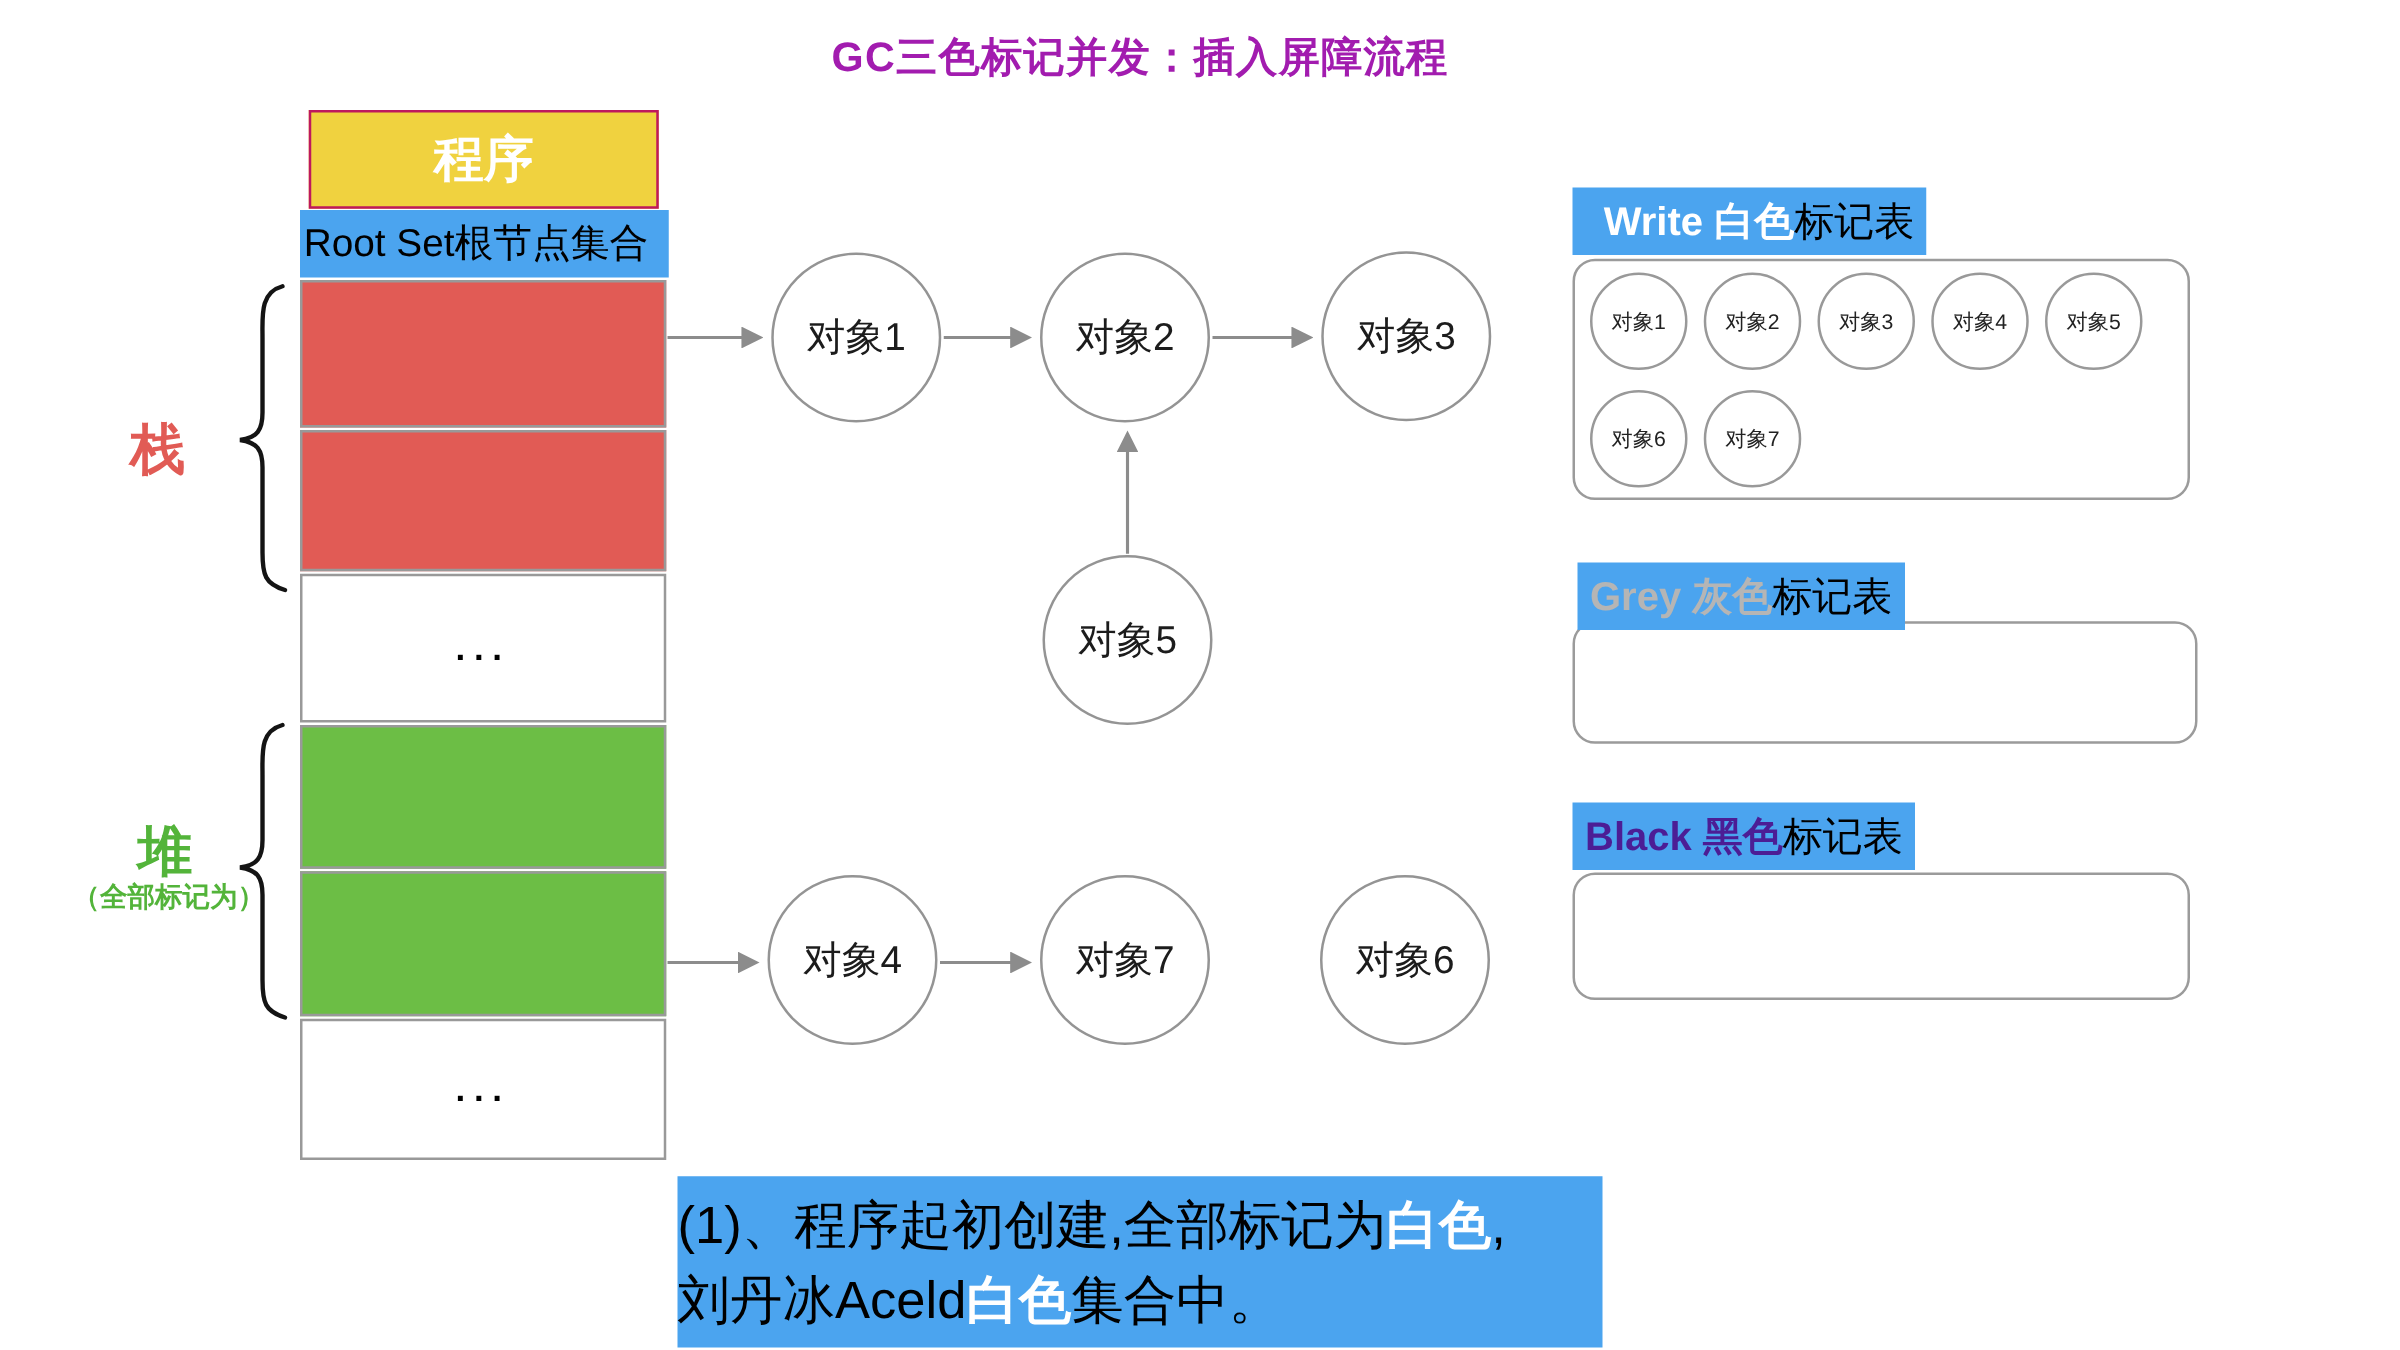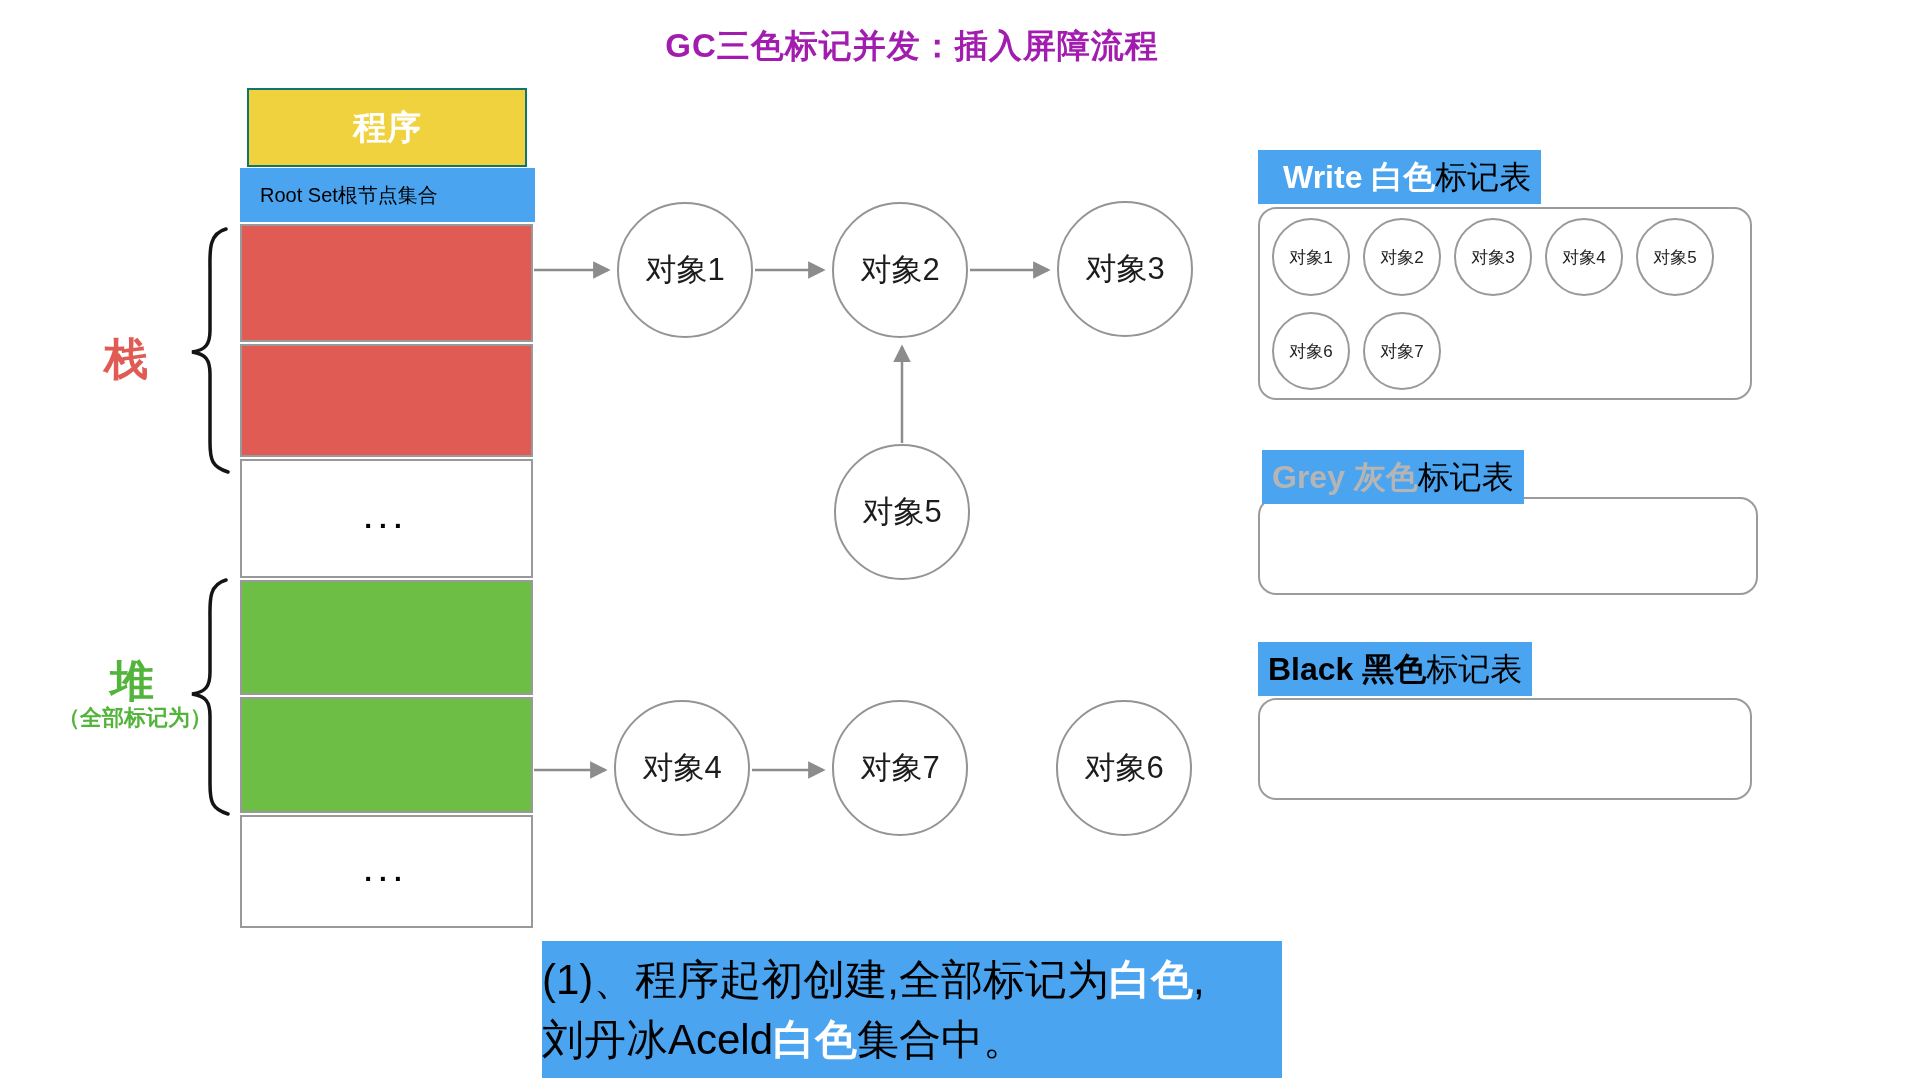--- a/index.html
+++ b/index.html
@@ -7,26 +7,26 @@
     position:relative;width:1920px;height:1080px;background:#fff;overflow:hidden;
     font-family:"Liberation Sans","DejaVu Sans",sans-serif;color:#111;
   }
   .abs{position:absolute;}
   
   #title{left:496px;top:24px;width:832px;text-align:center;
     font-size:33px;font-weight:bold;color:#a21caf;letter-spacing:1px;}
   
   .mem-block{left:240px;width:293px;box-sizing:border-box;border:2px solid #999;}
   #program-box{left:247px;top:88px;width:280px;height:79px;box-sizing:border-box;
-    background:var(--yellow,#F0D23F);border:2px solid #0f766e;
+    background:var(--yellow,#F0D23F);border:2px solid #be185d;
     display:flex;align-items:center;justify-content:center;
-    color:#fff;font-size:34px;font-weight:bold;}
+    color:#fff;font-size:40px;font-weight:bold;}
   #rootset-band{left:240px;top:168px;width:295px;height:54px;
     background:var(--blue,#4BA4EF);display:flex;align-items:center;
-    font-size:20px;color:#000;padding-left:20px;box-sizing:border-box;white-space:nowrap;}
+    font-size:31px;color:#000;padding-left:3px;box-sizing:border-box;white-space:nowrap;}
   .red-block{background:var(--red,#E15B55);}
   .green-block{background:var(--green,#6CBE45);}
   .white-block{background:#fff;display:flex;align-items:center;justify-content:center;
     font-size:28px;font-weight:bold;letter-spacing:7px;color:#000;}
   #stack-block-1{top:224px;height:118px;}
   #stack-block-2{top:344px;height:113px;}
   #gap-block-1{top:459px;height:119px;}
   #heap-block-1{top:580px;height:115px;}
   #heap-block-2{top:697px;height:116px;}
   #gap-block-2{top:815px;height:113px;}
@@ -53,21 +53,21 @@
   #white-panel{left:1258px;top:207px;width:494px;height:193px;}
   #grey-panel{left:1258px;top:497px;width:500px;height:98px;}
   #black-panel{left:1258px;top:698px;width:494px;height:102px;}
   .panel-header{background:var(--blue,#4BA4EF);height:54px;line-height:54px;
     padding:0 10px;font-size:32px;white-space:nowrap;z-index:4;}
   #white-header{left:1258px;top:150px;padding-left:25px;}
   #grey-header{left:1262px;top:450px;}
   #black-header{left:1258px;top:642px;}
   .hl-white{color:#ffffff;font-weight:bold;}
   .hl-grey{color:var(--grey-text,#B5B5B5);font-weight:bold;}
-  .hl-black{color:#000000;font-weight:bold;margin-top:33px;}
+  .hl-black{color:#4c1d95;font-weight:bold;margin-top:33px;}
   .hdr-rest{color:#000;font-weight:normal;}
   #white-items{left:1272px;top:218px;width:470px;display:flex;flex-wrap:wrap;
     column-gap:13px;row-gap:16px;z-index:3;}
   .small-node{width:78px;height:78px;border-radius:50%;background:#fff;
     box-sizing:border-box;border:2px solid #999;
     display:flex;align-items:center;justify-content:center;
     font-size:17px;color:#222;}
   
   #caption{left:542px;top:941px;width:740px;height:137px;box-sizing:border-box;
     background:var(--blue,#4BA4EF);color:#000;

